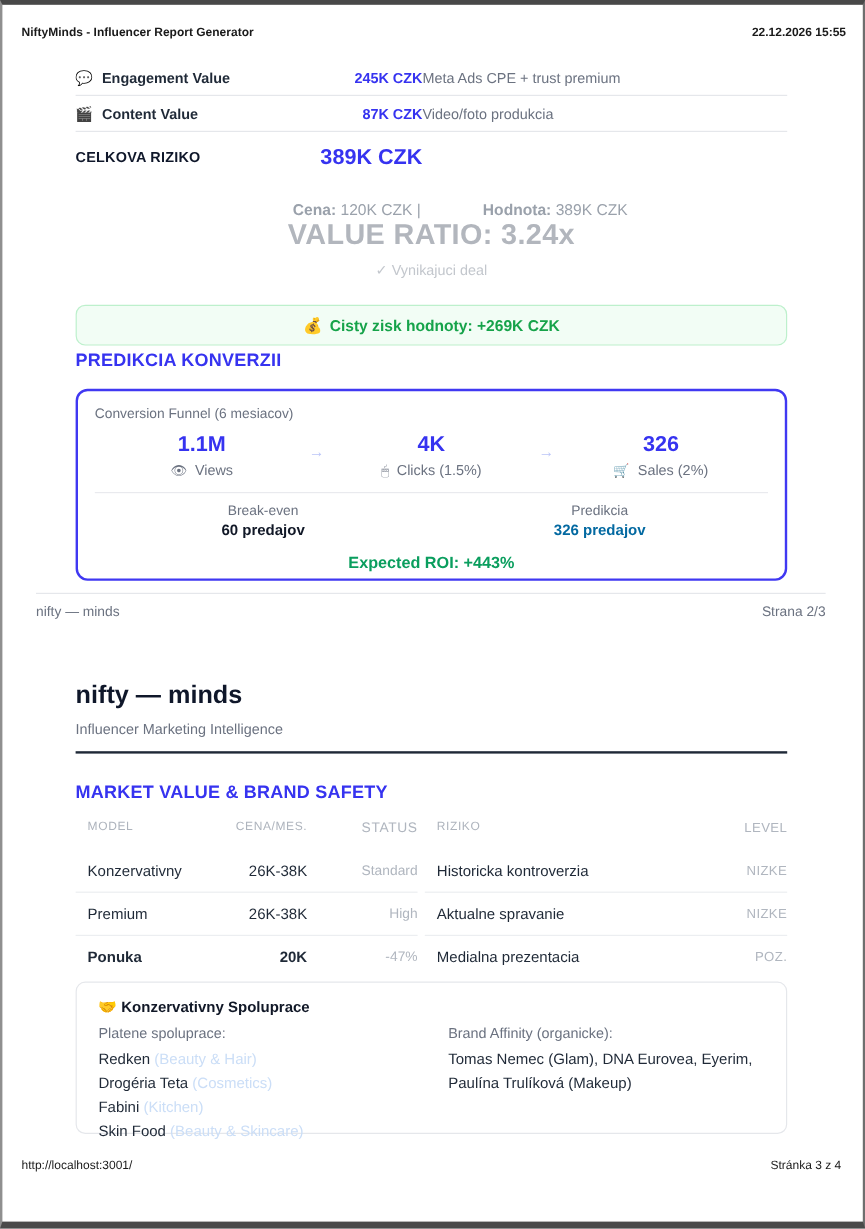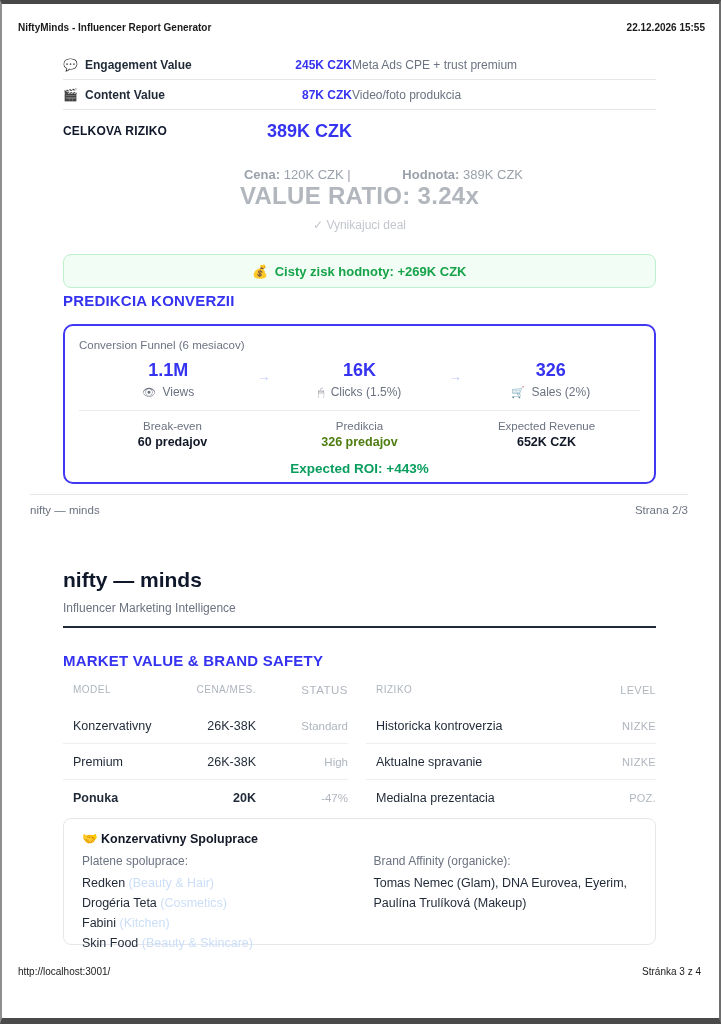--- a/index.html
+++ b/index.html
@@ -46,32 +46,32 @@
   .stage{flex:1;text-align:center;}
   .stage-value{font-size:18px;font-weight:700;color:var(--blue);}
   .stage-label{margin-top:4px;font-size:12px;color:#6b7280;}
   .stage-icon{font-size:11px;margin-right:3px;}
   .stage-arrow{color:#bcc6f8;font-size:13px;margin-top:9px;}
   .funnel-divider{border-top:1px solid #e9eaee;margin:11px 0 9px;}
   .stats{display:flex;}
   .stat{flex:1;text-align:center;}
   .stat-label{font-size:11.5px;color:#6b7280;}
   .stat-value{margin-top:3px;font-size:12.5px;font-weight:700;color:#111827;}
-  .stat-value.green{color:#4d7c0f;}
+  .stat-value.green{color:#0369a1;}
   .roi-line{margin-top:12px;text-align:center;font-size:13.5px;font-weight:700;color:#0a9e5e;}
   
   .page2-footer{position:absolute;top:490px;left:28px;width:658px;border-top:1px solid #e5e7eb;padding-top:9px;
     display:flex;justify-content:space-between;font-size:11.5px;color:#6b7280;}
   
   .page3-header{position:absolute;top:564px;left:61px;width:593px;}
   .brand-title{font-size:21px;font-weight:700;color:#0f172a;}
   .brand-subtitle{margin-top:9px;font-size:12px;color:#6b7280;}
   .thick-rule{margin-top:11px;border-top:2.5px solid #1f2937;}
   
-  .tables{position:absolute;top:676px;left:61px;width:593px;display:flex;gap:18px;}
+  .tables{position:absolute;top:676px;left:61px;width:593px;display:flex;gap:6px;}
   .ptable{width:285px;}
   .rtable{flex:1;}
   .thead{display:flex;font-size:10px;color:#aeb4bd;letter-spacing:.5px;padding:4px 0 12px 10px;}
   .trow2{display:flex;align-items:center;height:35px;font-size:12.5px;color:#1f2937;padding-left:10px;border-bottom:1px solid #eceef1;}
   .trow2.last{border-bottom:none;}
   .c-model{flex:1;}
   .c-price{width:80px;text-align:right;}
   .c-status{width:92px;text-align:right;color:#b0b6bf;font-size:11.5px;}
   .c-risk{flex:1;}
   .c-level{width:90px;text-align:right;color:#b0b6bf;font-size:11px;letter-spacing:.3px;}
@@ -140,21 +140,21 @@
     <div class="stages">
       <div class="stage">
         <div class="stage-value">1.1M</div>
         <div class="stage-label">
           <span class="stage-icon">👁</span>
           <span>Views</span>
         </div>
       </div>
       <div class="stage-arrow">→</div>
       <div class="stage">
-        <div class="stage-value">16K</div>
+        <div class="stage-value">4K</div>
         <div class="stage-label">
           <span class="stage-icon">🖱</span>
           <span>Clicks (1.5%)</span>
         </div>
       </div>
       <div class="stage-arrow">→</div>
       <div class="stage">
         <div class="stage-value">326</div>
         <div class="stage-label">
           <span class="stage-icon">🛒</span>
@@ -165,24 +165,20 @@
     <div class="funnel-divider"></div>
     <div class="stats">
       <div class="stat">
         <div class="stat-label">Break-even</div>
         <div class="stat-value">60 predajov</div>
       </div>
       <div class="stat">
         <div class="stat-label">Predikcia</div>
         <div class="stat-value green">326 predajov</div>
       </div>
-      <div class="stat">
-        <div class="stat-label">Expected Revenue</div>
-        <div class="stat-value">652K CZK</div>
-      </div>
     </div>
     <div class="roi-line">Expected ROI: +443%</div>
   </div>
 
   <div class="page2-footer">
     <span>nifty — minds</span>
     <span>Strana 2/3</span>
   </div>
 
   <div class="page3-header">

